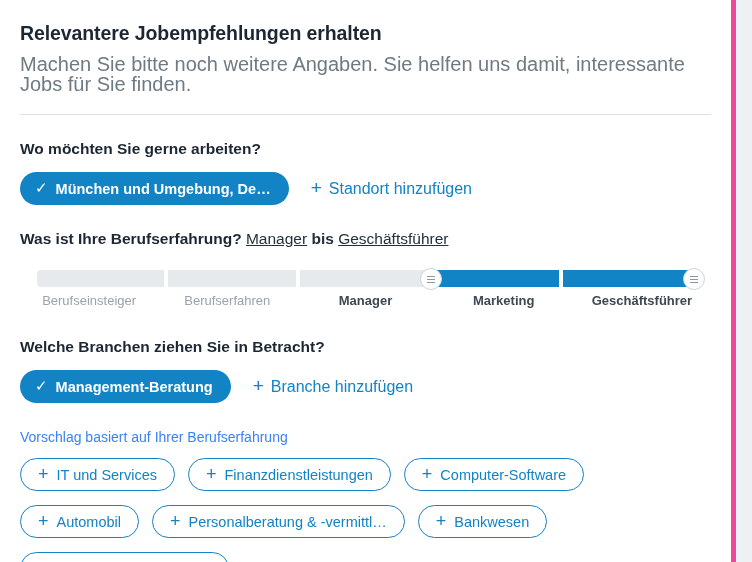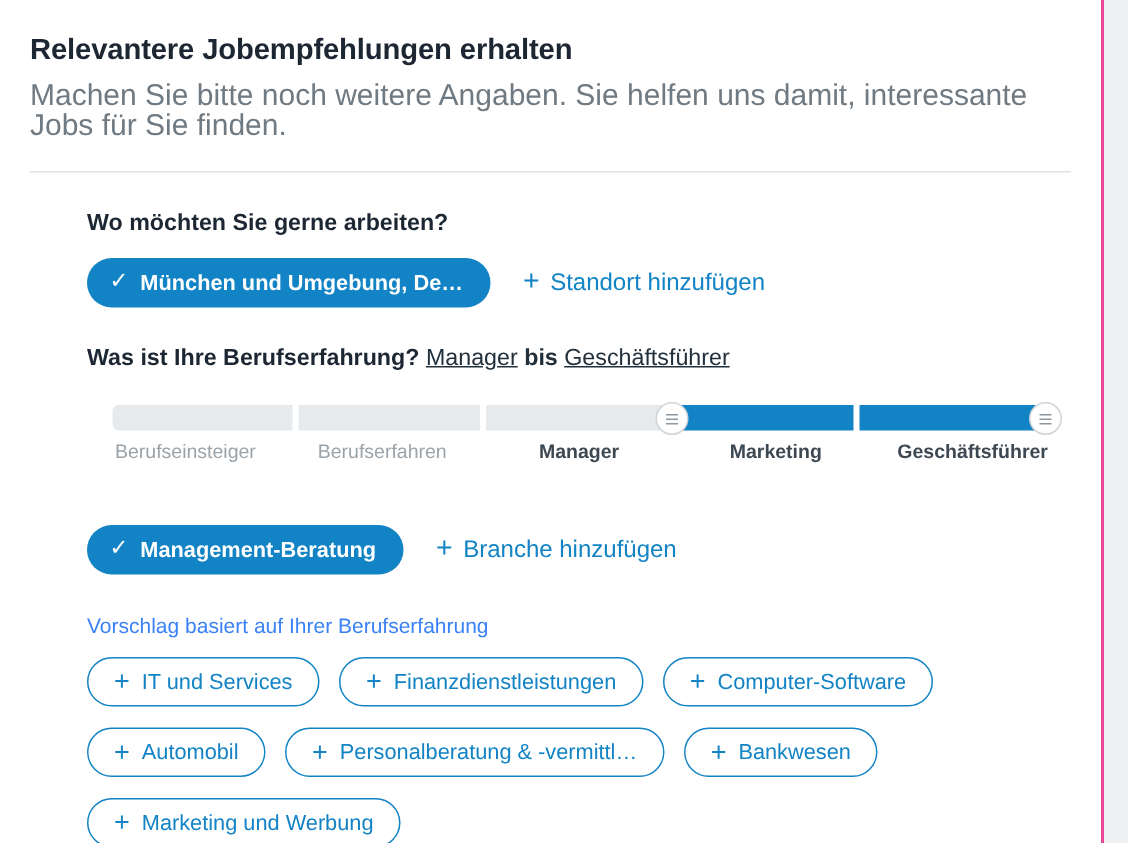--- a/index.html
+++ b/index.html
@@ -23,21 +23,21 @@
   }
 
   
   .card {
     position: absolute;
     left: 0;
     top: 0;
     width: 736px;
     height: 562px;
     background: #ffffff;
-    border-right: 2px solid #ec4899;
+    border-right: 5px solid #ec4899;
     box-sizing: border-box;
     overflow: hidden;
   }
 
   
   .header {
     padding: 20px 20px 0 20px;
   }
   .title {
     font-size: 19.5px;
@@ -59,21 +59,20 @@
     background: #dfe3e6;
     width: 100%;
   }
 
   
   .body {
     padding: 0 20px;
   }
   .section {
     padding-top: 24px;
-    margin-left: 38px;
   }
   .q-label {
     font-size: 15.5px;
     font-weight: bold;
     color: #1d2733;
     line-height: 20px;
     margin: 0;
   }
   .q-label .range-link {
     font-weight: normal;
@@ -294,20 +293,21 @@
             <div class="tick">Berufseinsteiger</div>
             <div class="tick">Berufserfahren</div>
             <div class="tick on">Manager</div>
             <div class="tick on">Marketing</div>
             <div class="tick on">Geschäftsführer</div>
           </div>
         </div>
       </div>
 
       <div class="section">
+        <p class="q-label">Welche Branchen ziehen Sie in Betracht?</p>
         <div class="chip-row">
           <div class="chip-filled">
             <span class="check">✓</span>
             <span>Management-Beratung</span>
           </div>
           <div class="add-link">
             <span class="plus">+</span>
             <span>Branche hinzufügen</span>
           </div>
         </div>

